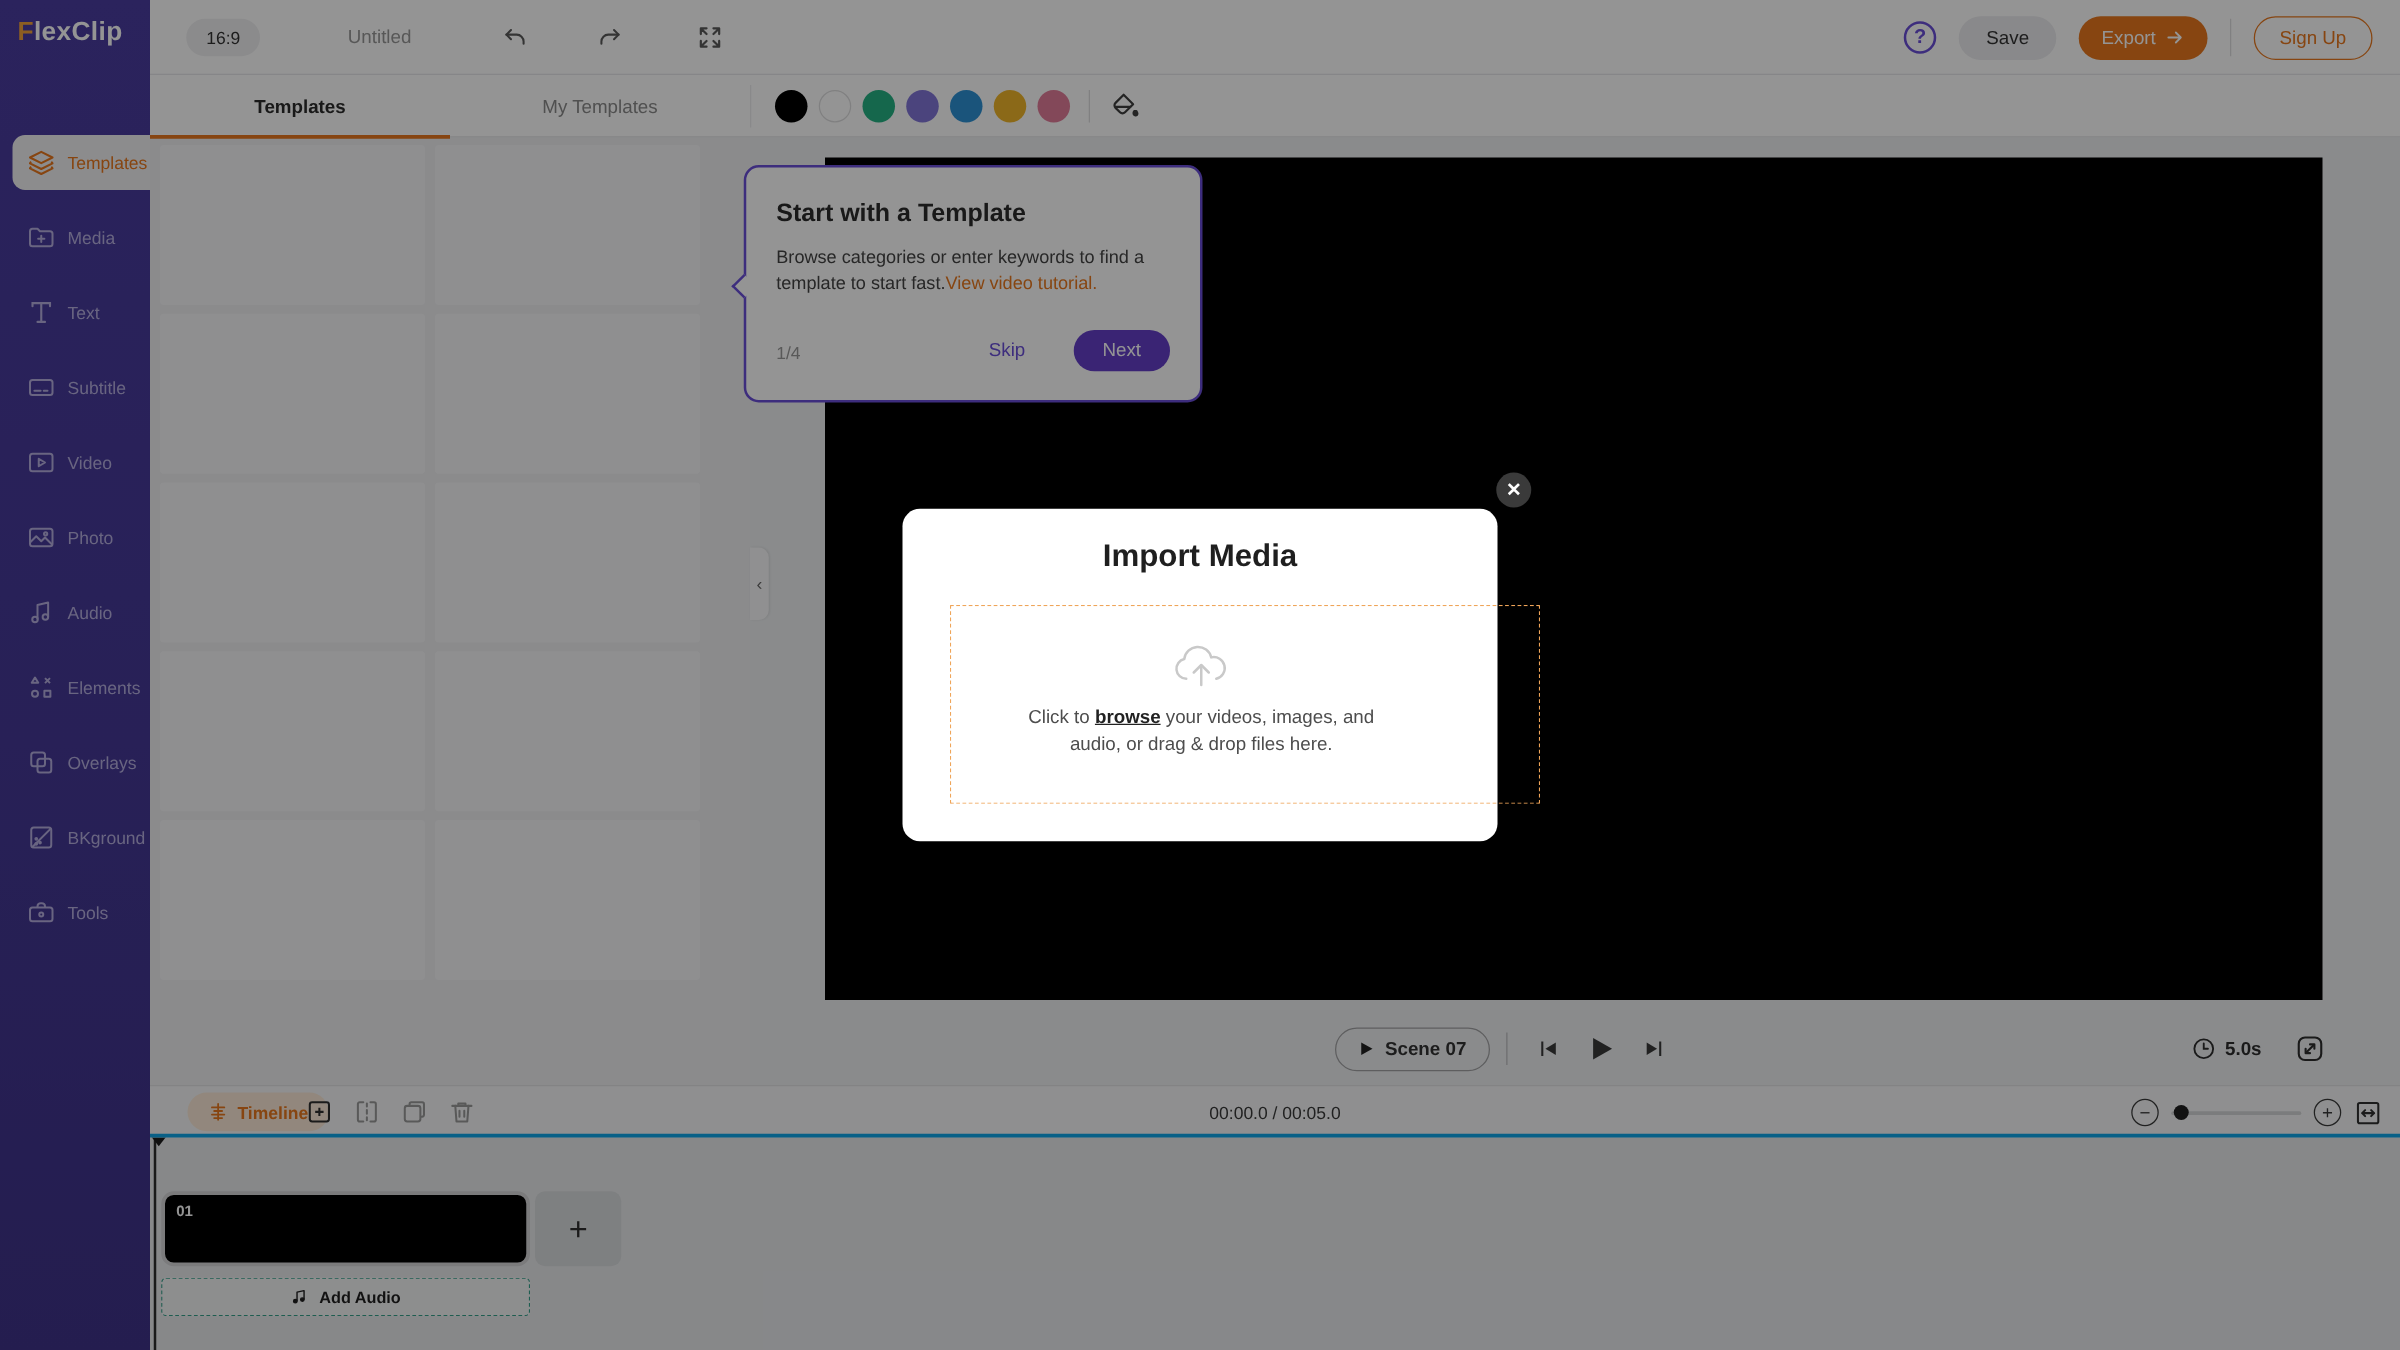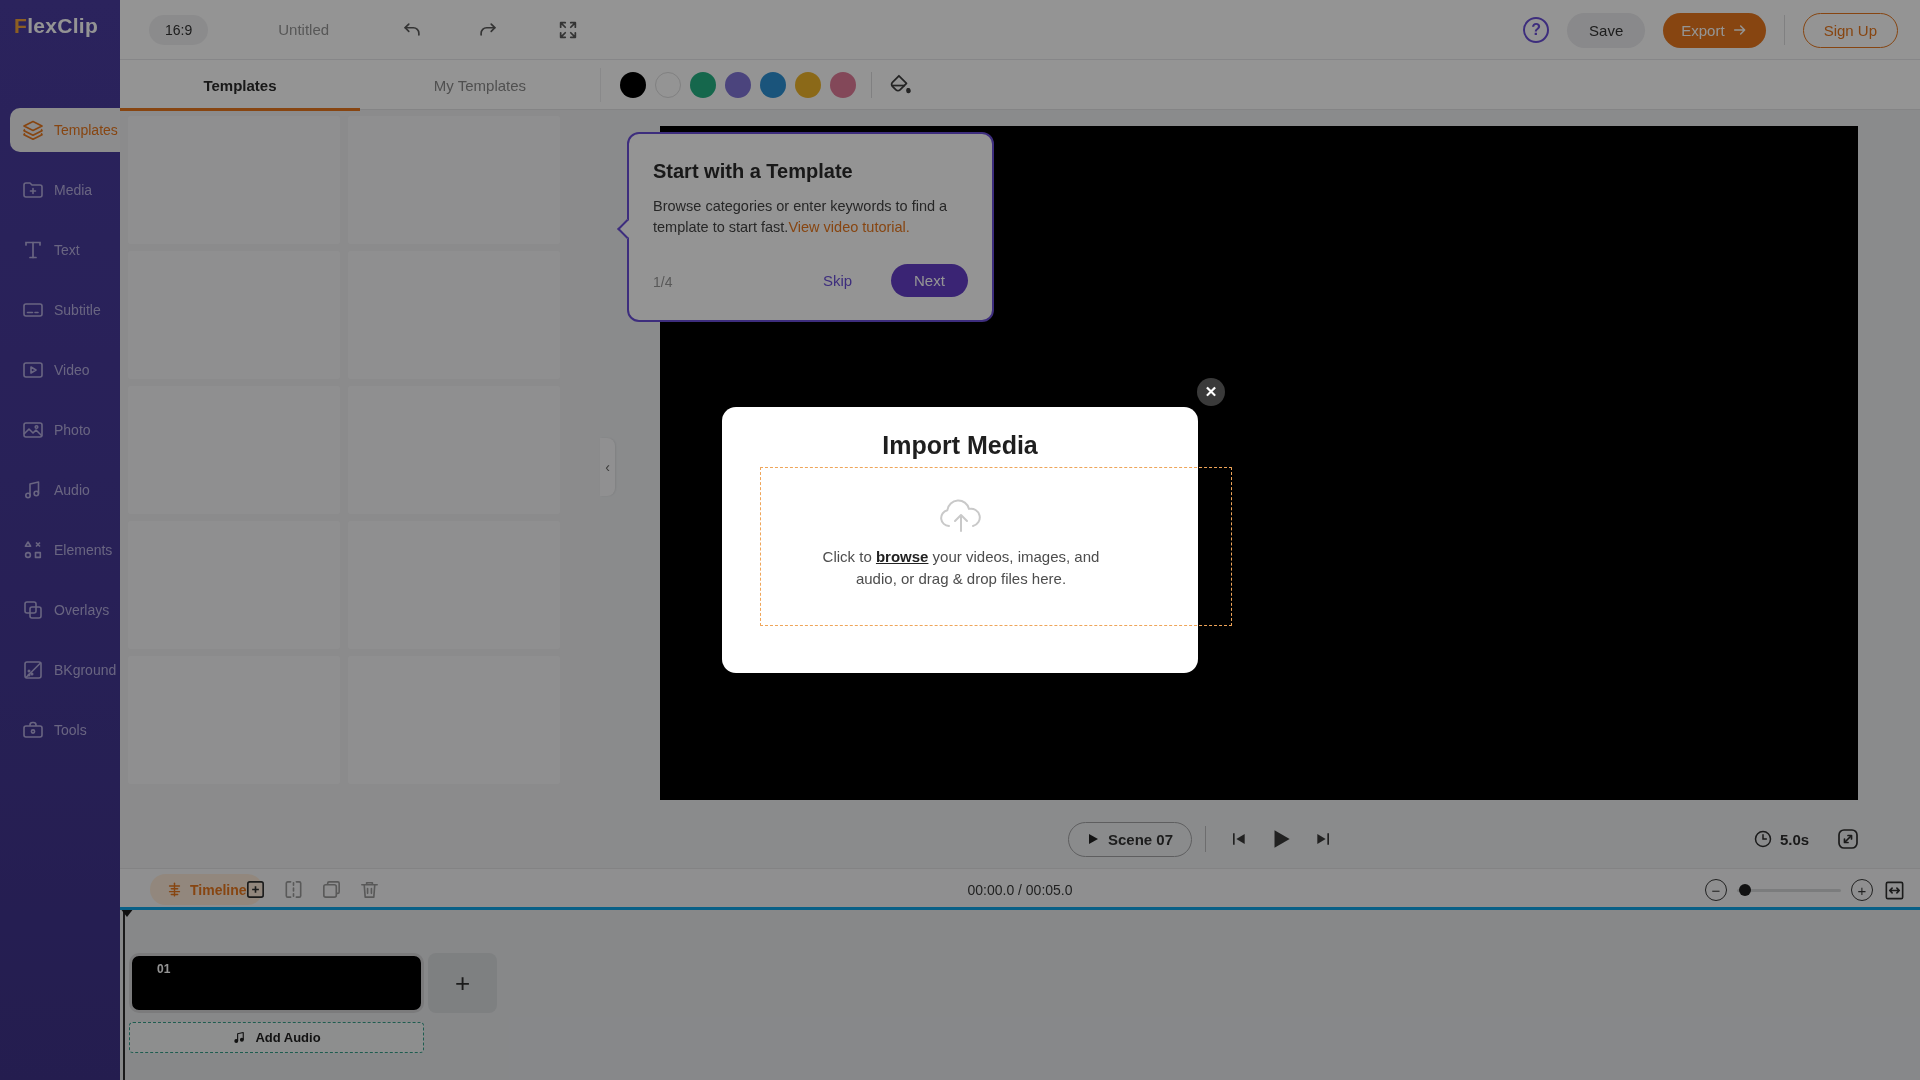--- a/index.html
+++ b/index.html
@@ -95,51 +95,51 @@
   .zoom-knob { position:absolute; left:2px; top:-5px; width:12px; height:12px; border-radius:50%; background:#1f1f1f; }
   .fit-icon { width:23px; height:23px; color:#2f2f2f; cursor:pointer; }
 
   
   .tl-content { position:absolute; left:120px; top:910px; width:1800px; height:170px; background:#e9ebed; z-index:2; }
   .playhead-line { position:absolute; left:3px; top:0; width:2px; height:170px; background:#2e2e2e; }
   .playhead-cap { position:absolute; left:-3px; top:-2px; width:0; height:0;
                   border-left:7px solid transparent; border-right:7px solid transparent; border-top:9px solid #1d1d1d; }
   .clip { position:absolute; left:9px; top:43px; width:295px; height:60px; background:#000;
           border:3px solid #d4d4d6; border-radius:10px; cursor:pointer; }
-  .clip-label { position:absolute; left:9px; top:6px; color:#fff; font-size:12px; font-weight:bold;margin-left:16px; }
+  .clip-label { position:absolute; left:9px; top:6px; color:#fff; font-size:12px; font-weight:bold; }
   .add-scene-tile { position:absolute; left:308px; top:43px; width:69px; height:60px; background:#dadcde;
                     border-radius:8px; display:flex; align-items:center; justify-content:center;
                     font-size:26px; color:#2f2f2f; cursor:pointer; }
   .add-audio { position:absolute; left:9px; top:112px; width:295px; height:31px; border:1px dashed #35a08b;
                border-radius:4px; background:rgba(255,255,255,.45); display:flex; align-items:center; justify-content:center;
                gap:8px; font-size:13px; font-weight:bold; color:#1f1f1f; cursor:pointer; }
   .add-audio svg { width:15px; height:15px; }
 
   
   .tour { position:absolute; left:595px; top:132px; width:367px; height:190px; background:#fff;
-          border:2px solid #6a4fd8; border-radius:12px; z-index:40;margin-left:32px; }
+          border:2px solid #6a4fd8; border-radius:12px; z-index:40; }
   .tour-arrow { position:absolute; left:-9px; top:88px; width:14px; height:14px; background:#fff;
                 border-left:2px solid #6a4fd8; border-bottom:2px solid #6a4fd8; transform:rotate(45deg); }
   .tour-title { position:absolute; left:24px; top:26px; font-size:20px; font-weight:bold; color:#2b2b2b; }
   .tour-body { position:absolute; left:24px; top:62px; width:322px; font-size:14.5px; line-height:21px; color:#444; }
   .tour-link { color:#e8781e; cursor:pointer; }
   .tour-step { position:absolute; left:24px; top:140px; font-size:14px; color:#999; }
   .tour-skip { position:absolute; left:194px; top:138px; font-size:15px; color:#6a4fd8; cursor:pointer; background:none; border:none; }
   .tour-next { position:absolute; left:262px; top:130px; background:#643fc9; color:#fff; border:none;
                border-radius:17px; padding:8px 23px; font-size:15px; cursor:pointer; }
 
   
   .dim { position:absolute; inset:0; background:rgba(0,0,0,.42); z-index:90; }
   .modal { position:absolute; left:722px; top:407px; width:476px; height:266px; background:#fff;
            border-radius:14px; z-index:100; box-shadow:0 8px 30px rgba(0,0,0,.35); }
   .modal-close { position:absolute; left:1197px; top:378px; width:28px; height:28px; border-radius:50%;
                  background:#3a3a3a; color:#fff; z-index:101; display:flex; align-items:center; justify-content:center;
                  font-size:15px; font-weight:bold; cursor:pointer; }
   .modal-title { position:absolute; left:0; width:476px; top:24px; text-align:center; font-size:25px; font-weight:bold; color:#1f1f1f; }
-  .dropzone { position:absolute; left:38px; top:60px; width:472px; height:159px; border:1.5px dashed #efa559;
+  .dropzone { position:absolute; left:38px; top:77px; width:472px; height:159px; border:1.5px dashed #efa559;
               border-radius:1px; cursor:pointer; }
   .cloud-icon { position:absolute; left:176px; top:26px; width:48px; height:40px; color:#c9c9c9; }
   .dz-text { position:absolute; left:0; top:78px; width:400px; text-align:center; font-size:15px; line-height:22px; color:#4d4d4d; }
   .dz-browse { font-weight:bold; text-decoration:underline; color:#222; cursor:pointer; }
 
   svg { display:block; }
 </style>
 </head>
 <body>
 

